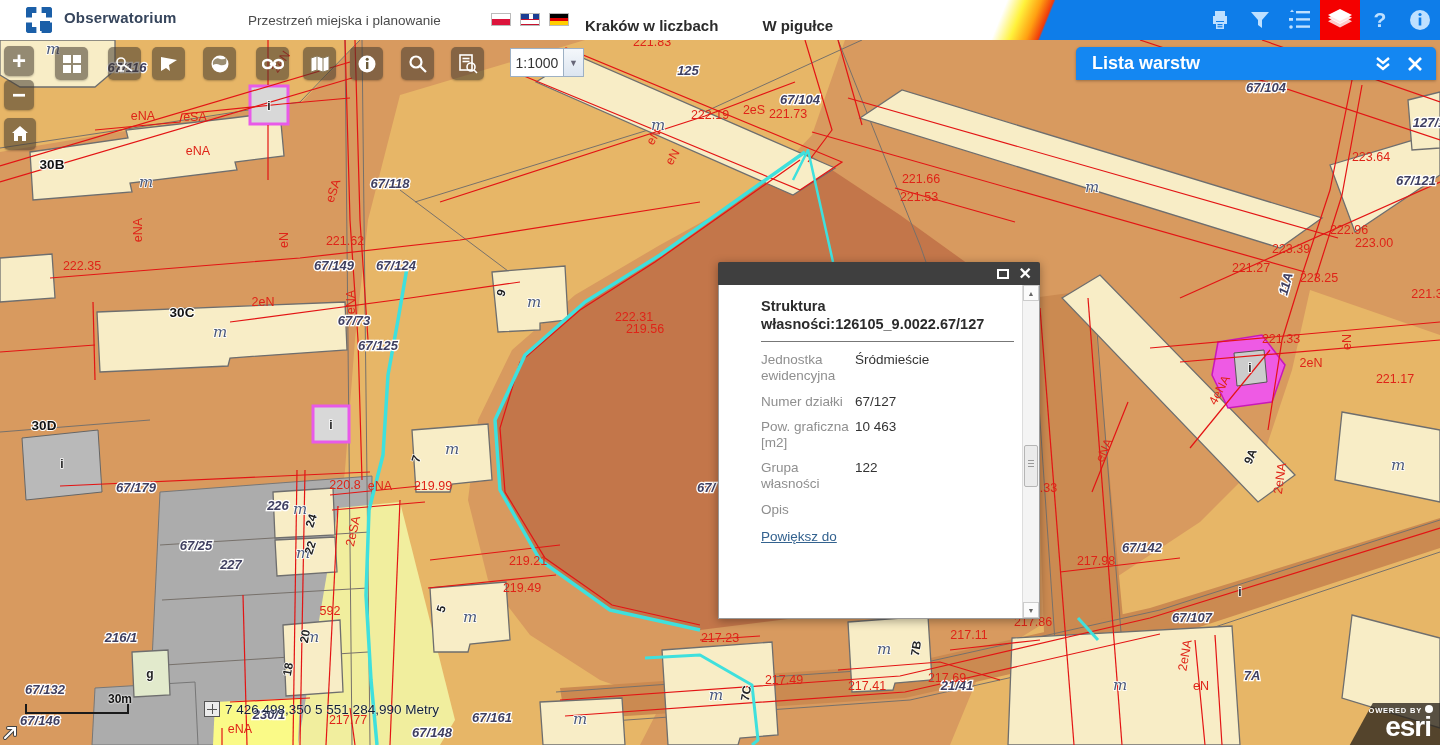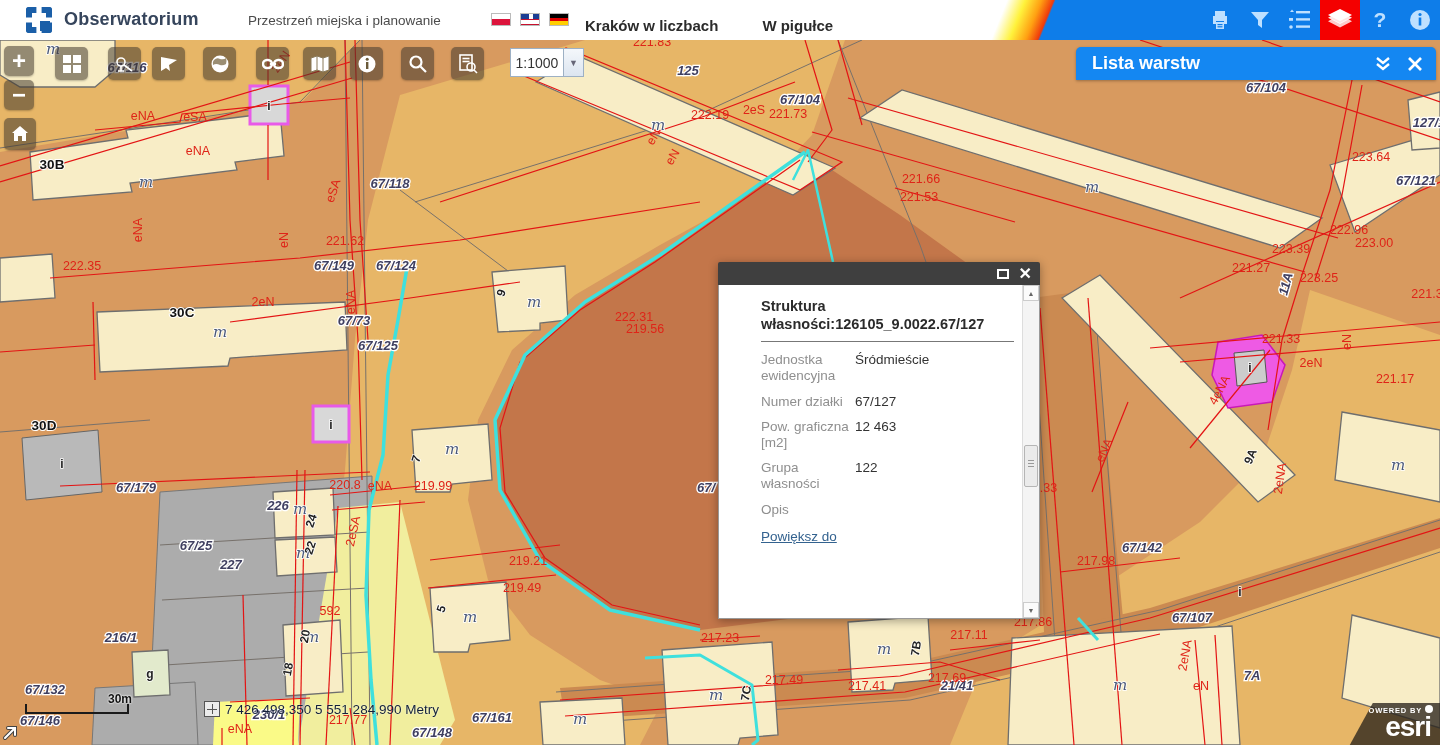--- a/index.html
+++ b/index.html
@@ -6,21 +6,21 @@
   body { font-family:"Liberation Sans", sans-serif; background:#222; }
   .app { position:relative; width:1440px; height:745px; overflow:hidden; background:#D89A5F; }
 
   
   .topbar { position:absolute; top:0; left:0; width:1440px; height:40px; background:#fff; z-index:50; }
   .topbar-blue { position:absolute; top:0; right:0; width:375px; height:40px; background:#0E7DE9; }
   .topbar-rainbow { position:absolute; top:0; left:985px; width:85px; height:40px;
      background:linear-gradient(112deg, #ffffff 22%, #fff23c 40%, #ffa012 56%, #ef3a0c 68%, #0E7DE9 70%); }
   .logo { position:absolute; left:26px; top:7px; width:26px; height:26px; border:6px dashed #1B5FA8; border-radius:3px; }
   .logo-inner { position:absolute; right:-4px; bottom:-4px; width:10px; height:10px; background:#1B5FA8; }
-  .app-title { position:absolute; left:64px; top:9px; font-size:18px; font-weight:bold; color:#36455C; letter-spacing:.2px; }
+  .app-title { position:absolute; left:64px; top:9px; font-size:15px; font-weight:bold; color:#36455C; letter-spacing:.2px; }
   .nav-secondary { position:absolute; left:248px; top:13px; font-size:13.5px; color:#4b4b4b; }
   .flags { position:absolute; left:491px; top:13px; display:flex; gap:9px; }
   .flag { width:20px; height:13px; border:1px solid #bbb; display:block; }
   .flag-pl { background:linear-gradient(#fff 50%, #dc143c 50%); }
   .flag-uk { background:#1c3f94; position:relative; overflow:hidden; }
   .flag-uk::before { content:""; position:absolute; left:8px; top:0; width:4px; height:13px; background:#fff; box-shadow:0 0 0 0 #fff; }
   .flag-uk::after { content:""; position:absolute; left:0; top:4.5px; width:20px; height:4px; background:#fff; border-top:1px solid #c8102e; border-bottom:1px solid #c8102e; }
   .flag-de { background:linear-gradient(#000 33%, #dd0000 33%, #dd0000 66%, #ffce00 66%); }
   .nav-strong { position:absolute; left:585px; top:17px; display:flex; gap:44px; }
   .nav-strong-item { font-size:15px; font-weight:600; color:#2b2b2b; cursor:pointer; }
@@ -537,21 +537,21 @@
             <div class="field-row">
               <div class="field-label">Jednostka ewidencyjna</div>
               <div class="field-value">Śródmieście</div>
             </div>
             <div class="field-row">
               <div class="field-label">Numer działki</div>
               <div class="field-value">67/127</div>
             </div>
             <div class="field-row">
               <div class="field-label">Pow. graficzna [m2]</div>
-              <div class="field-value">12 463</div>
+              <div class="field-value">10 463</div>
             </div>
             <div class="field-row">
               <div class="field-label">Grupa własności</div>
               <div class="field-value">122</div>
             </div>
             <div class="field-row">
               <div class="field-label">Opis</div>
             </div>
           </div>
         <a class="popup-link">Powiększ do</a>

